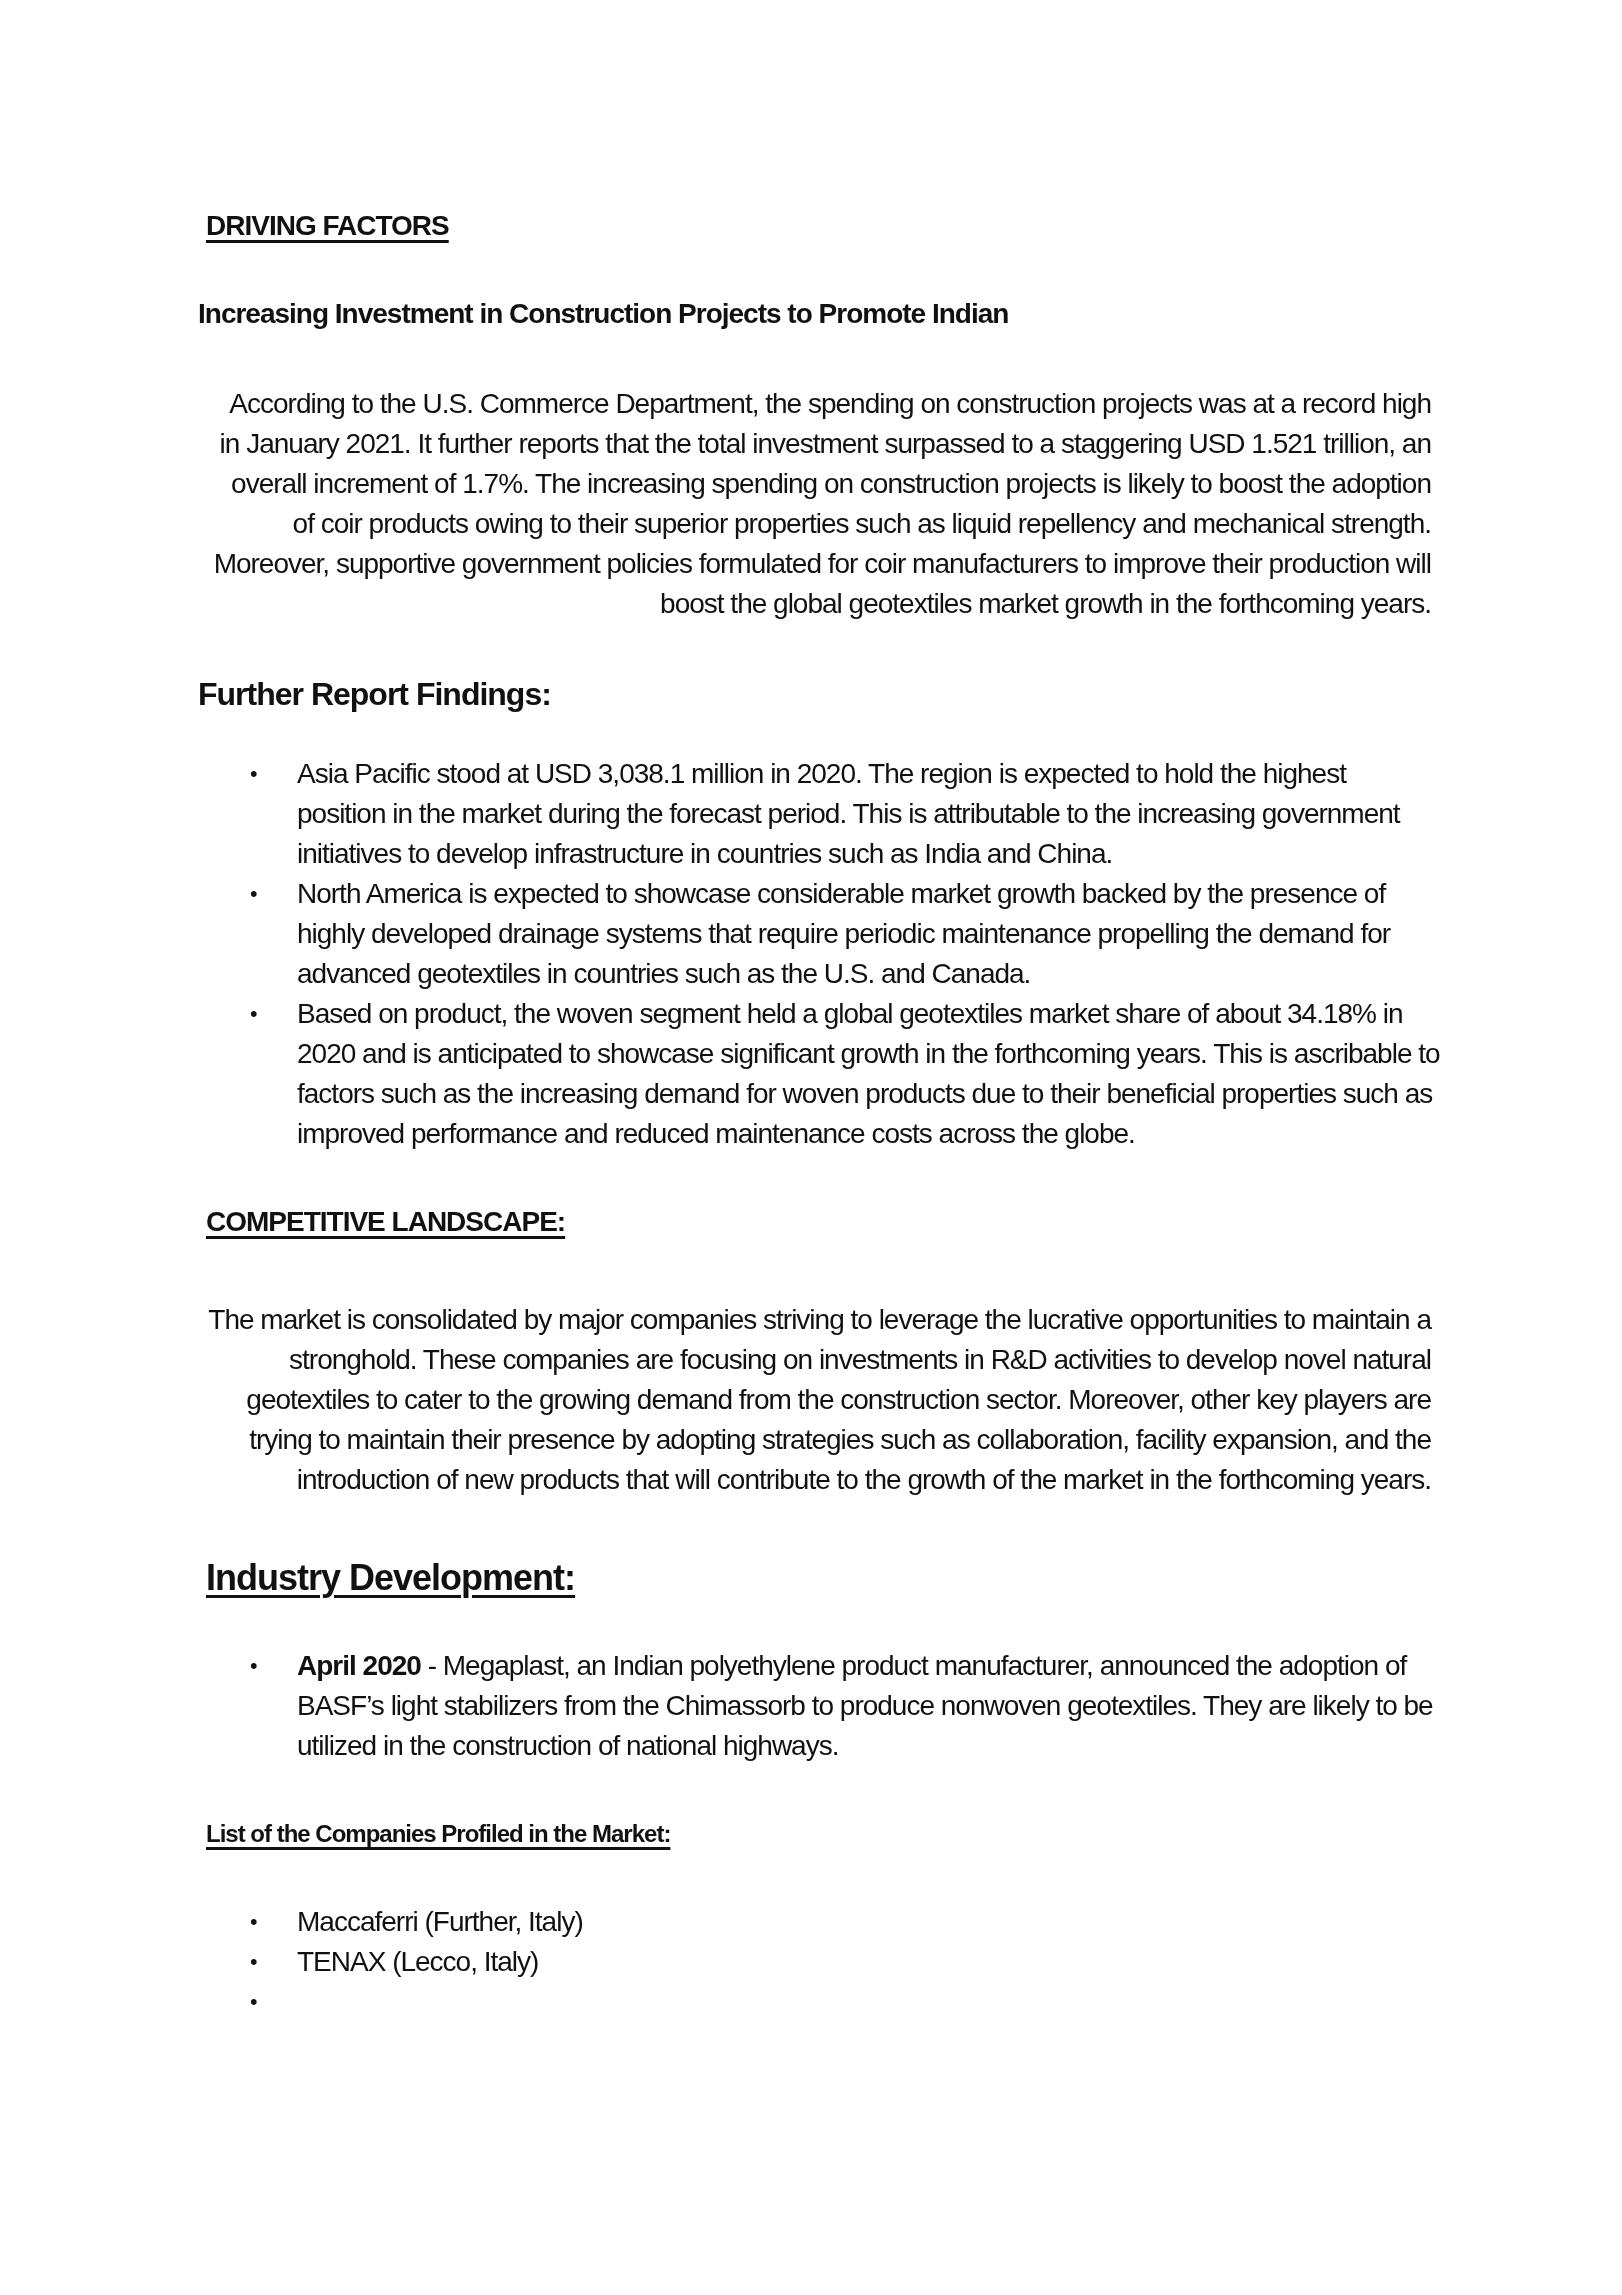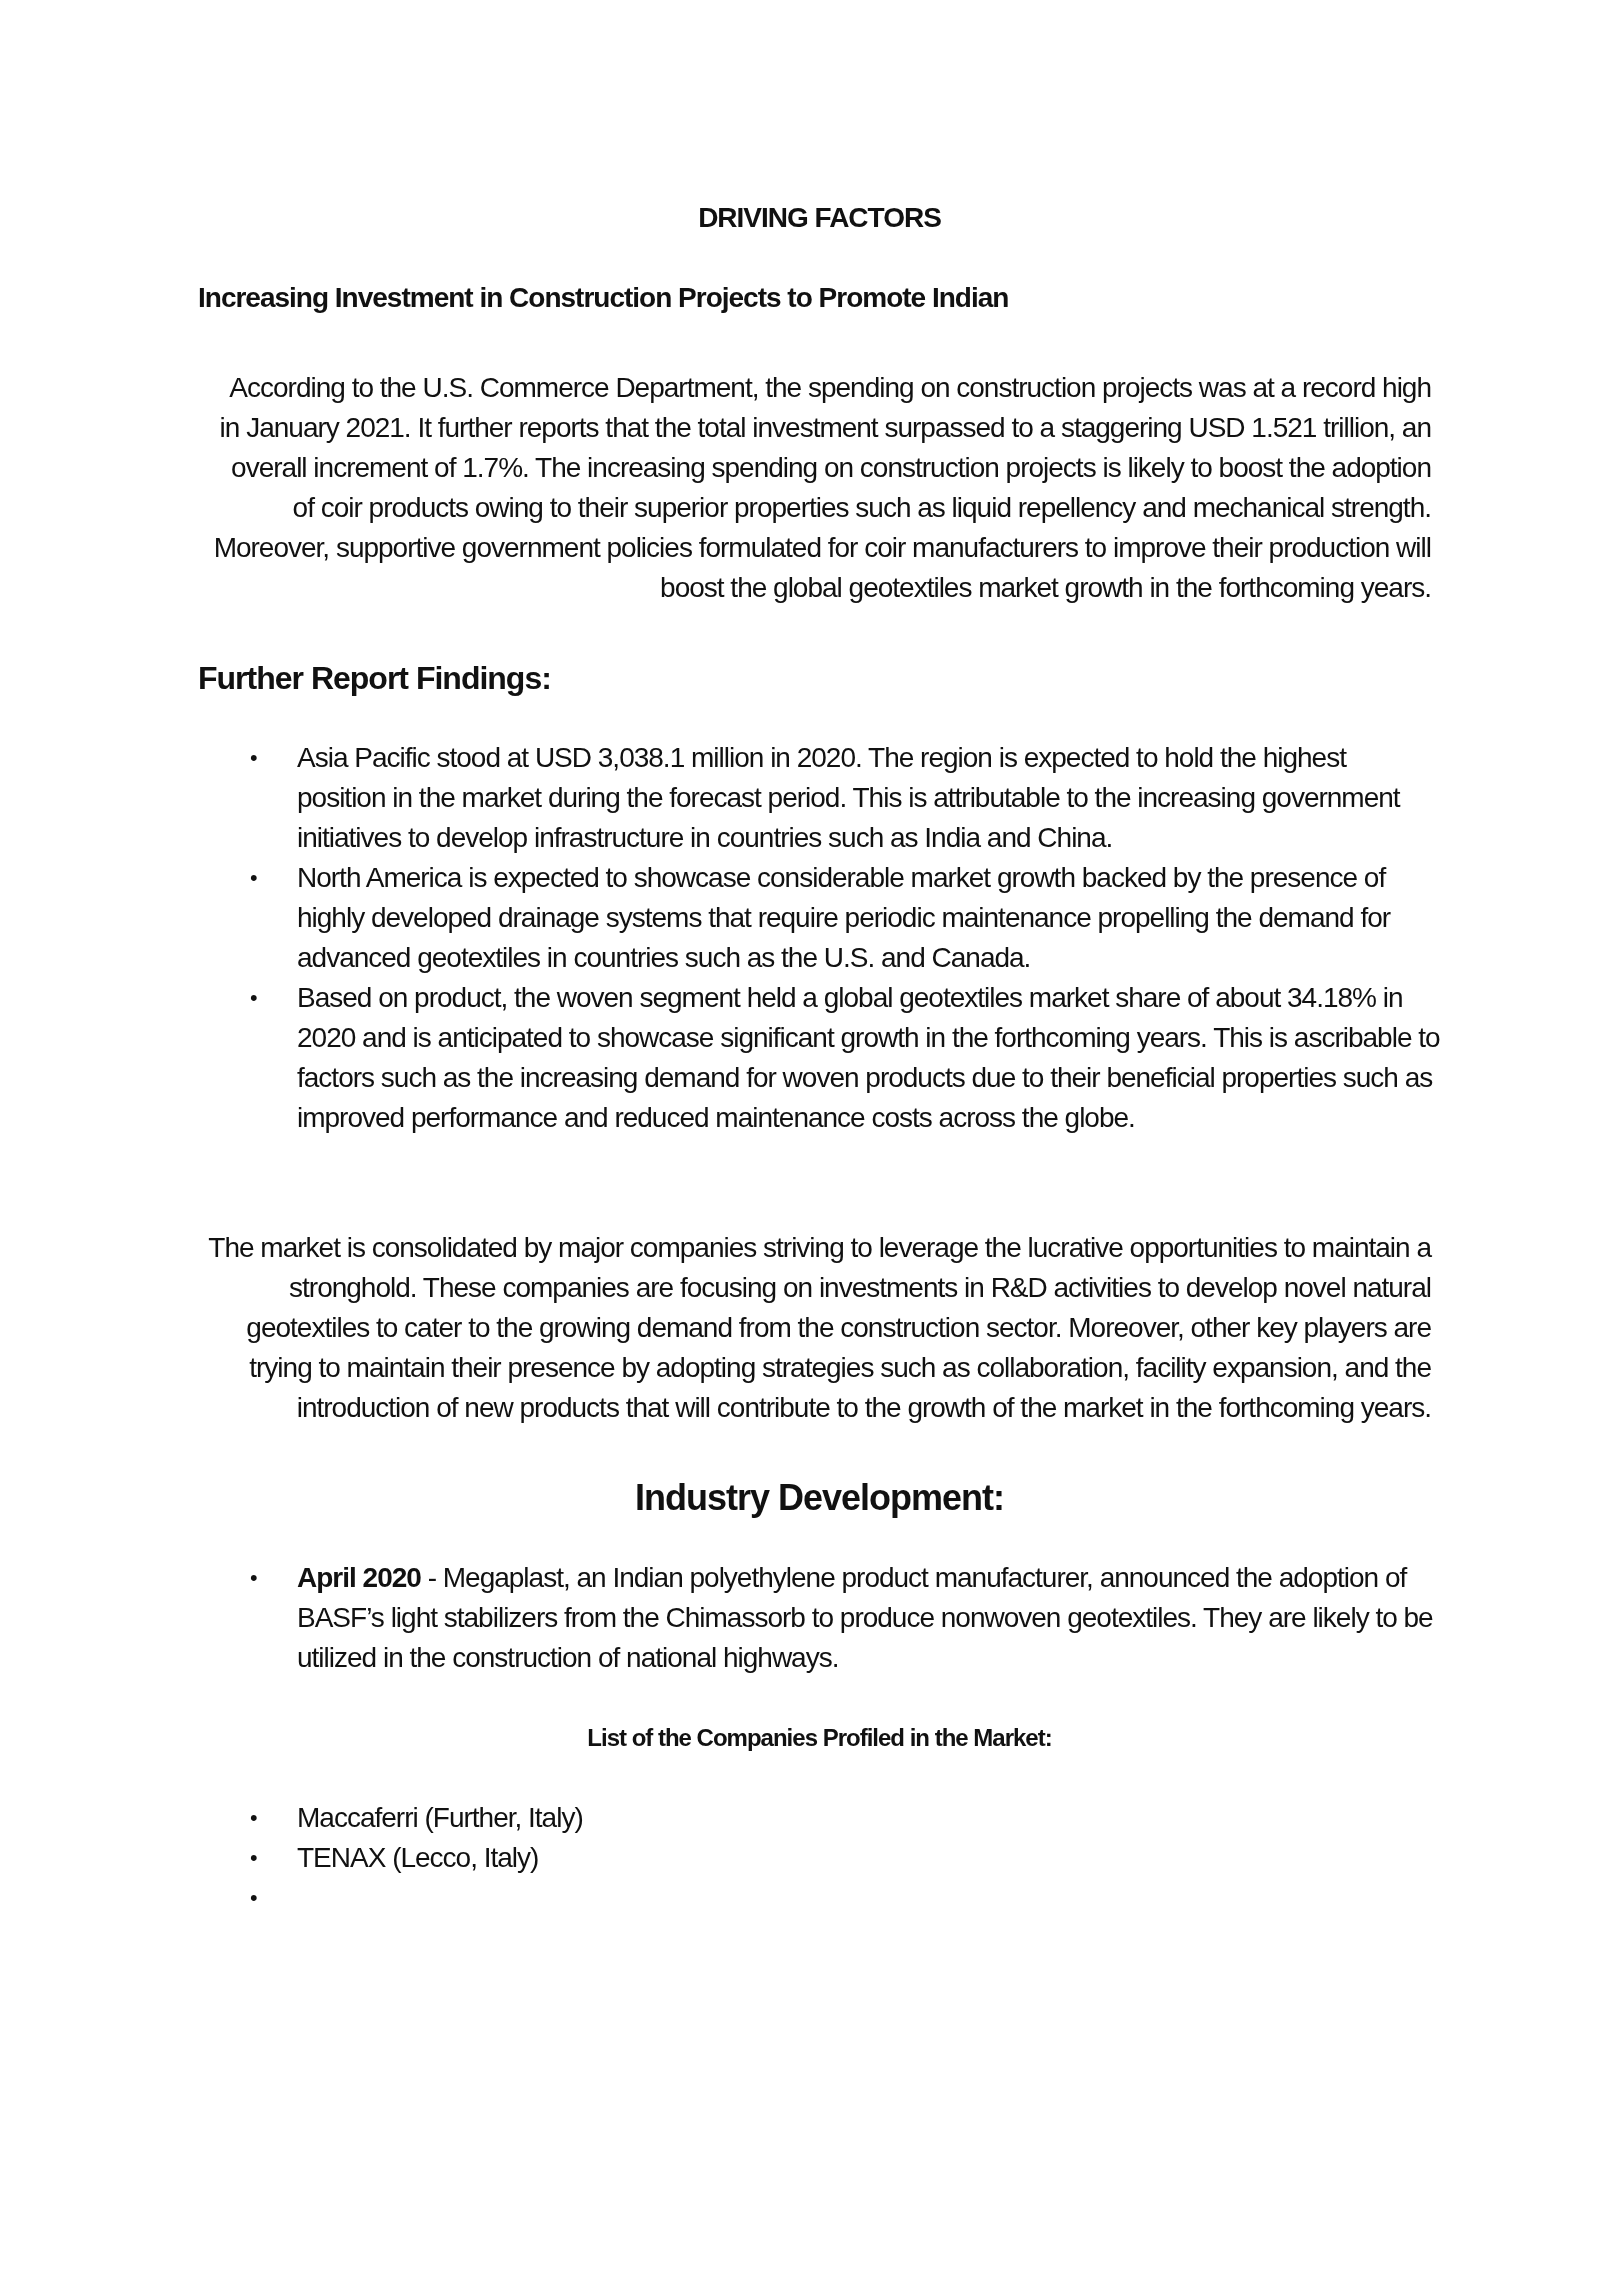--- a/index.html
+++ b/index.html
@@ -4,21 +4,21 @@
 <style>
   html, body { margin: 0; padding: 0; background: #ffffff; }
   body {
     width: 1623px; height: 2295px; position: relative; overflow: hidden;
     font-family: "Liberation Sans", sans-serif; color: #111111;
   }
   .page {
     position: absolute; left: 198px; top: 198px; width: 1243px;
     font-size: 28px; line-height: 40px; letter-spacing: -1px;
   }
-  .heading-u { font-weight: bold; text-decoration-thickness: 2.5px; text-underline-offset: 5px; margin: 0; text-align: center; }
+  .heading-u { font-weight: bold; text-decoration: underline; text-decoration-thickness: 2.5px; text-underline-offset: 5px; margin: 8px; }
   .heading-b { font-weight: bold; margin: 0; }
   p { margin: 10px; text-align: right; }
   .gap { height: 40px; }
   ul { list-style: none; margin: 0; padding: 0; }
   li { position: relative; padding-left: 99px; }
   li .bullet { position: absolute; left: 52px; top: 0; font-size: 21.6px; }
   .bold { font-weight: bold; }
 </style>
 </head>
 <body>
@@ -33,20 +33,21 @@
 
   <h2 class="heading-b" style="font-size:32px;line-height:40px;">Further Report Findings:</h2>
   <div class="gap"></div>
   <ul>
     <li><span class="bullet">•</span><span>Asia Pacific stood at USD 3,038.1 million in 2020. The region is expected to hold the highest position in the market during the forecast period. This is attributable to the increasing government initiatives to develop infrastructure in countries such as India and China.</span></li>
     <li><span class="bullet">•</span><span>North America is expected to showcase considerable market growth backed by the presence of highly developed drainage systems that require periodic maintenance propelling the demand for advanced geotextiles in countries such as the U.S. and Canada.</span></li>
     <li><span class="bullet">•</span><span>Based on product, the woven segment held a global geotextiles market share of about 34.18% in 2020 and is anticipated to showcase significant growth in the forthcoming years. This is ascribable to factors such as the increasing demand for woven products due to their beneficial properties such as improved performance and reduced maintenance costs across the globe.</span></li>
   </ul>
   <div class="gap"></div>
 
+  <h2 class="heading-u" style="font-size:28px;line-height:40px;">COMPETITIVE LANDSCAPE:</h2>
   <div class="gap"></div>
   <p>The market is consolidated by major companies striving to leverage the lucrative opportunities to maintain a stronghold. These companies are focusing on investments in R&amp;D activities to develop novel natural geotextiles to cater to the growing demand from the construction sector. Moreover, other key players are trying to maintain their presence by adopting strategies such as collaboration, facility expansion, and the introduction of new products that will contribute to the growth of the market in the forthcoming years.</p>
   <div class="gap"></div>
 
   <h2 class="heading-u" style="font-size:36px;line-height:40px;">Industry Development:</h2>
   <div class="gap"></div>
   <ul>
     <li><span class="bullet">•</span><span class="bold">April 2020</span><span> - </span><span>Megaplast, an Indian polyethylene product manufacturer, announced the adoption of BASF’s light stabilizers from the Chimassorb to produce nonwoven geotextiles. They are likely to be utilized in the construction of national highways.</span></li>
   </ul>
   <div class="gap"></div>

